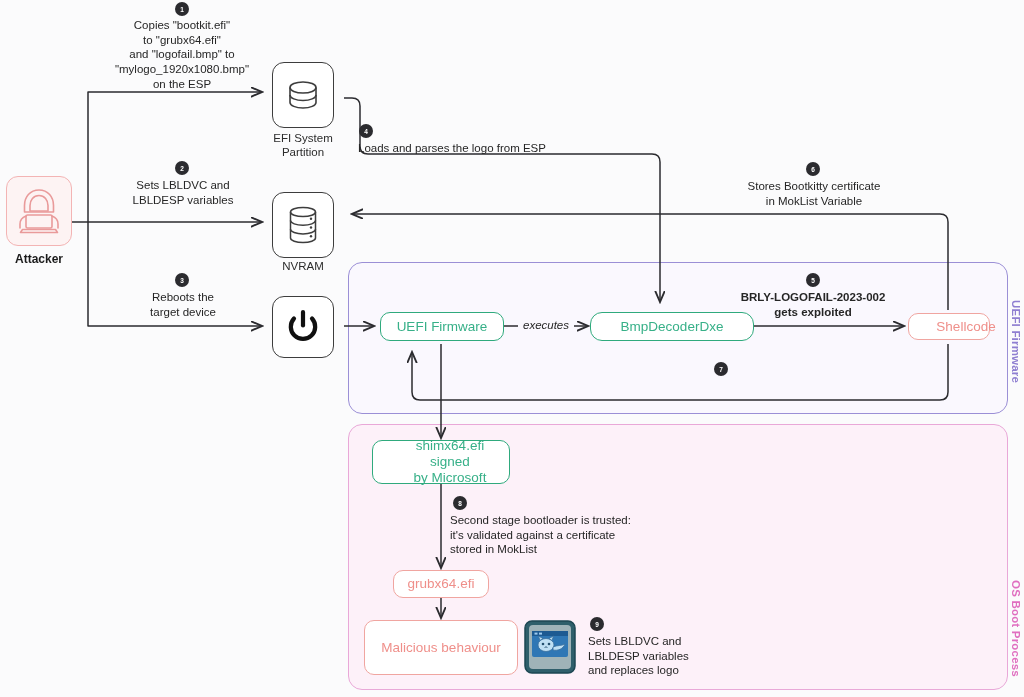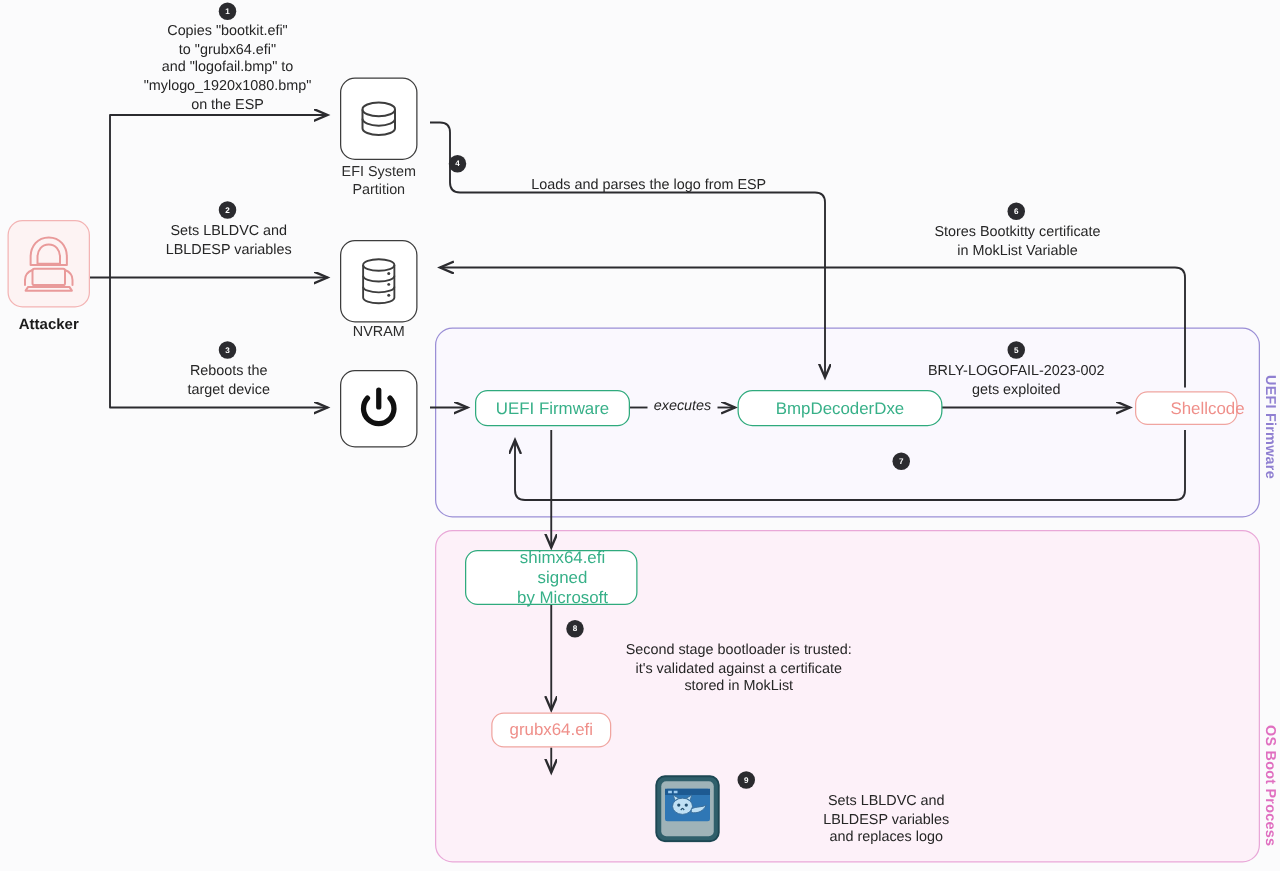--- a/index.html
+++ b/index.html
@@ -120,21 +120,21 @@
 
   
   .ann {
     position: absolute;
     font-size: 11.5px;
     color: #262626;
     line-height: 1.28;
     white-space: pre-line;
   }
   .ann-center { text-align: center; }
-  .ann-left { text-align: center; margin-left: 31px; }
+  .ann-left { text-align: left; }
 
   .badge {
     position: absolute;
     width: 14px;
     height: 14px;
     border-radius: 50%;
     background: #2b2b2f;
     color: #ffffff;
     font-size: 6.5px;
     display: flex;
@@ -262,20 +262,21 @@
 
   <div class="pill pill-green" style="left:590px; top:312px; width:164px; height:29px;border-radius:12px;">BmpDecoderDxe</div>
 
   <div class="pill pill-red" style="left:908px; top:313px; width:82px; height:27px;padding-left:40px;">Shellcode</div>
 
   <div class="pill pill-green" style="left:372px; top:440px; width:138px; height:44px;padding-left:24px;">shimx64.efi signed
 by Microsoft</div>
 
   <div class="pill pill-red" style="left:393px; top:570px; width:96px; height:28px;">grubx64.efi</div>
 
+  <div class="pill pill-red" style="left:364px; top:620px; width:154px; height:55px;">Malicious behaviour</div>
 
   <div class="edge-label" style="left:512px; top:319px; width:68px;">executes</div>
 
   <div class="badge" style="left:175px; top:2px;">1</div>
   <div class="ann ann-center" style="left:102px; top:18px; width:160px;">Copies "bootkit.efi"
 to "grubx64.efi"
 and "logofail.bmp" to
 "mylogo_1920x1080.bmp"
 on the ESP</div>
 
@@ -284,21 +285,21 @@
 LBLDESP variables</div>
 
   <div class="badge" style="left:175px; top:273px;">3</div>
   <div class="ann ann-center" style="left:120px; top:290px; width:126px;">Reboots the
 target device</div>
 
   <div class="badge" style="left:359px; top:124px;">4</div>
   <div class="ann ann-left" style="left:358px; top:141px; width:260px;">Loads and parses the logo from ESP</div>
 
   <div class="badge" style="left:806px; top:273px;">5</div>
-  <div class="ann ann-center" style="left:728px; top:290px; width:170px;">BRLY-LOGOFAIL-2023-002
+  <div class="ann ann-center" style="left:728px; top:290px; width:170px;font-weight:bold;">BRLY-LOGOFAIL-2023-002
 gets exploited</div>
 
   <div class="badge" style="left:806px; top:162px;">6</div>
   <div class="ann ann-center" style="left:726px; top:179px; width:176px;">Stores Bootkitty certificate
 in MokList Variable</div>
 
   <div class="badge" style="left:714px; top:362px;">7</div>
 
   <div class="badge" style="left:453px; top:496px;">8</div>
   <div class="ann ann-left" style="left:450px; top:513px; width:220px;">Second stage bootloader is trusted:

